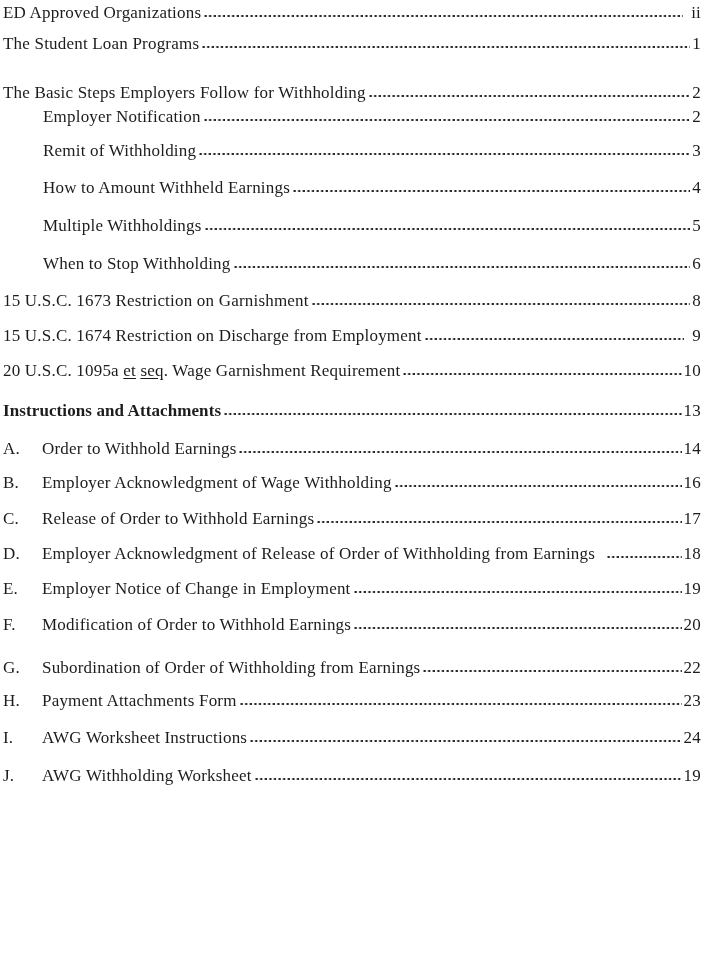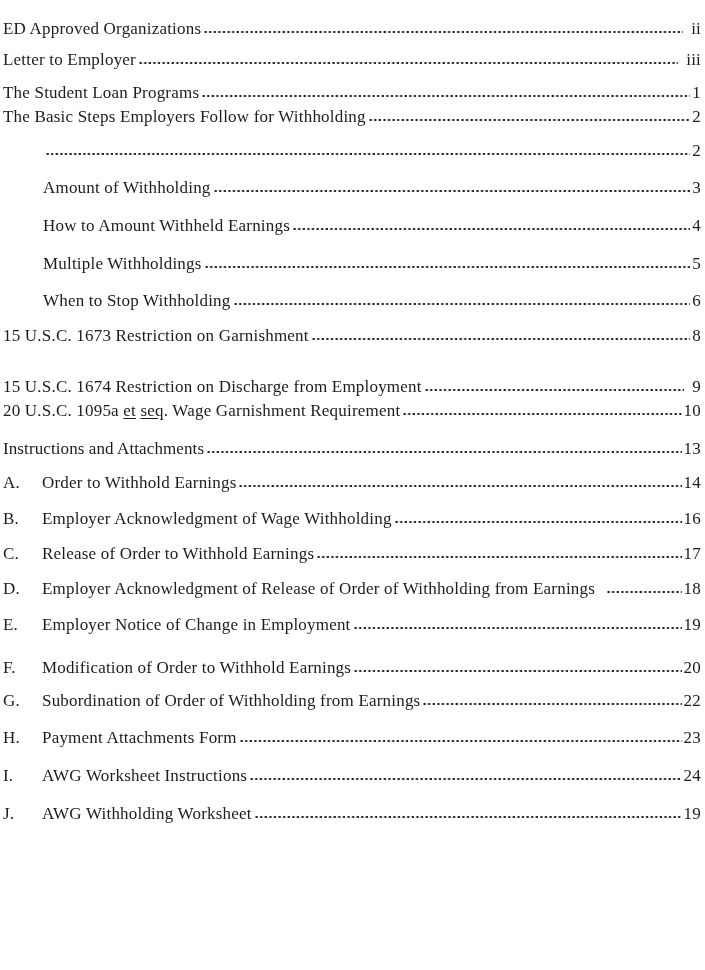--- a/index.html
+++ b/index.html
@@ -43,36 +43,36 @@
   .toc-row:nth-child(18) { margin-top: 14px; }
   .toc-row:nth-child(19) { margin-top: 21px; }
   .toc-row:nth-child(20) { margin-top: 11px; }
   .toc-row:nth-child(21) { margin-top: 15px; }
   .toc-row:nth-child(22) { margin-top: 16px; }
   .toc-row:nth-child(23) { margin-top: 16px; }
 
   .letter { flex: 0 0 39px; }
   .indent-1 { padding-left: 40px; }
   .title { flex: 0 0 auto; }
-  .bold .title { font-weight: normal; letter-spacing: 0.1px; }
+  .bold .title { font-weight: bold; letter-spacing: 0.1px; }
   .title .u { text-decoration: underline; text-underline-offset: 2px; }
 
   .leader {
     flex: 1 1 auto;
     height: 4px;
     margin: 0 2px 0 3px;
     background-image: radial-gradient(circle at 1.6px 2px, var(--dots, #262626) 1px, transparent 1.45px);
     background-size: 4.6px 4px;
     background-repeat: repeat-x;
     background-position: 0 100%;
   }
   .leader.gapped-leader { margin-left: 12px; }
 
   .pagenum { flex: 0 0 auto; }
-  .pagenum.gapped { margin-left: 6px; margin-top: 16px; }
+  .pagenum.gapped { margin-left: 6px; }
 
   .footer {
     position: absolute; top: 949px; left: 0; width: 100%;
     box-sizing: border-box; padding-left: 40px; 
     text-align: center;
     font-size: 15px; color: #2f2f2f;
   }
 </style>
 </head>
 <body>
@@ -80,44 +80,39 @@
 <div class="page" style="--page-bg: #ffffff; --text: #1c1c1c; --dots: #262626;">
   <nav class="toc" id="toc">
       <div class="toc-row">
 
     <span class="title">ED Approved Organizations</span>
     <span class="leader"></span>
     <span class="pagenum gapped">ii</span>
   </div>
       <div class="toc-row">
 
-    <span class="title">Letter to Employer</span>
-    <span class="leader"></span>
-    <span class="pagenum gapped">iii</span>
-  </div>
-      <div class="toc-row">
-
     <span class="title">The Student Loan Programs</span>
     <span class="leader"></span>
     <span class="pagenum">1</span>
   </div>
       <div class="toc-row">
 
     <span class="title">The Basic Steps Employers Follow for Withholding</span>
     <span class="leader"></span>
     <span class="pagenum">2</span>
   </div>
       <div class="toc-row indent-1">
 
+    <span class="title">Employer Notification</span>
     <span class="leader"></span>
     <span class="pagenum">2</span>
   </div>
       <div class="toc-row indent-1">
 
-    <span class="title">Amount of Withholding</span>
+    <span class="title">Remit of Withholding</span>
     <span class="leader"></span>
     <span class="pagenum">3</span>
   </div>
       <div class="toc-row indent-1">
 
     <span class="title">How to Amount Withheld Earnings</span>
     <span class="leader"></span>
     <span class="pagenum">4</span>
   </div>
       <div class="toc-row indent-1">

